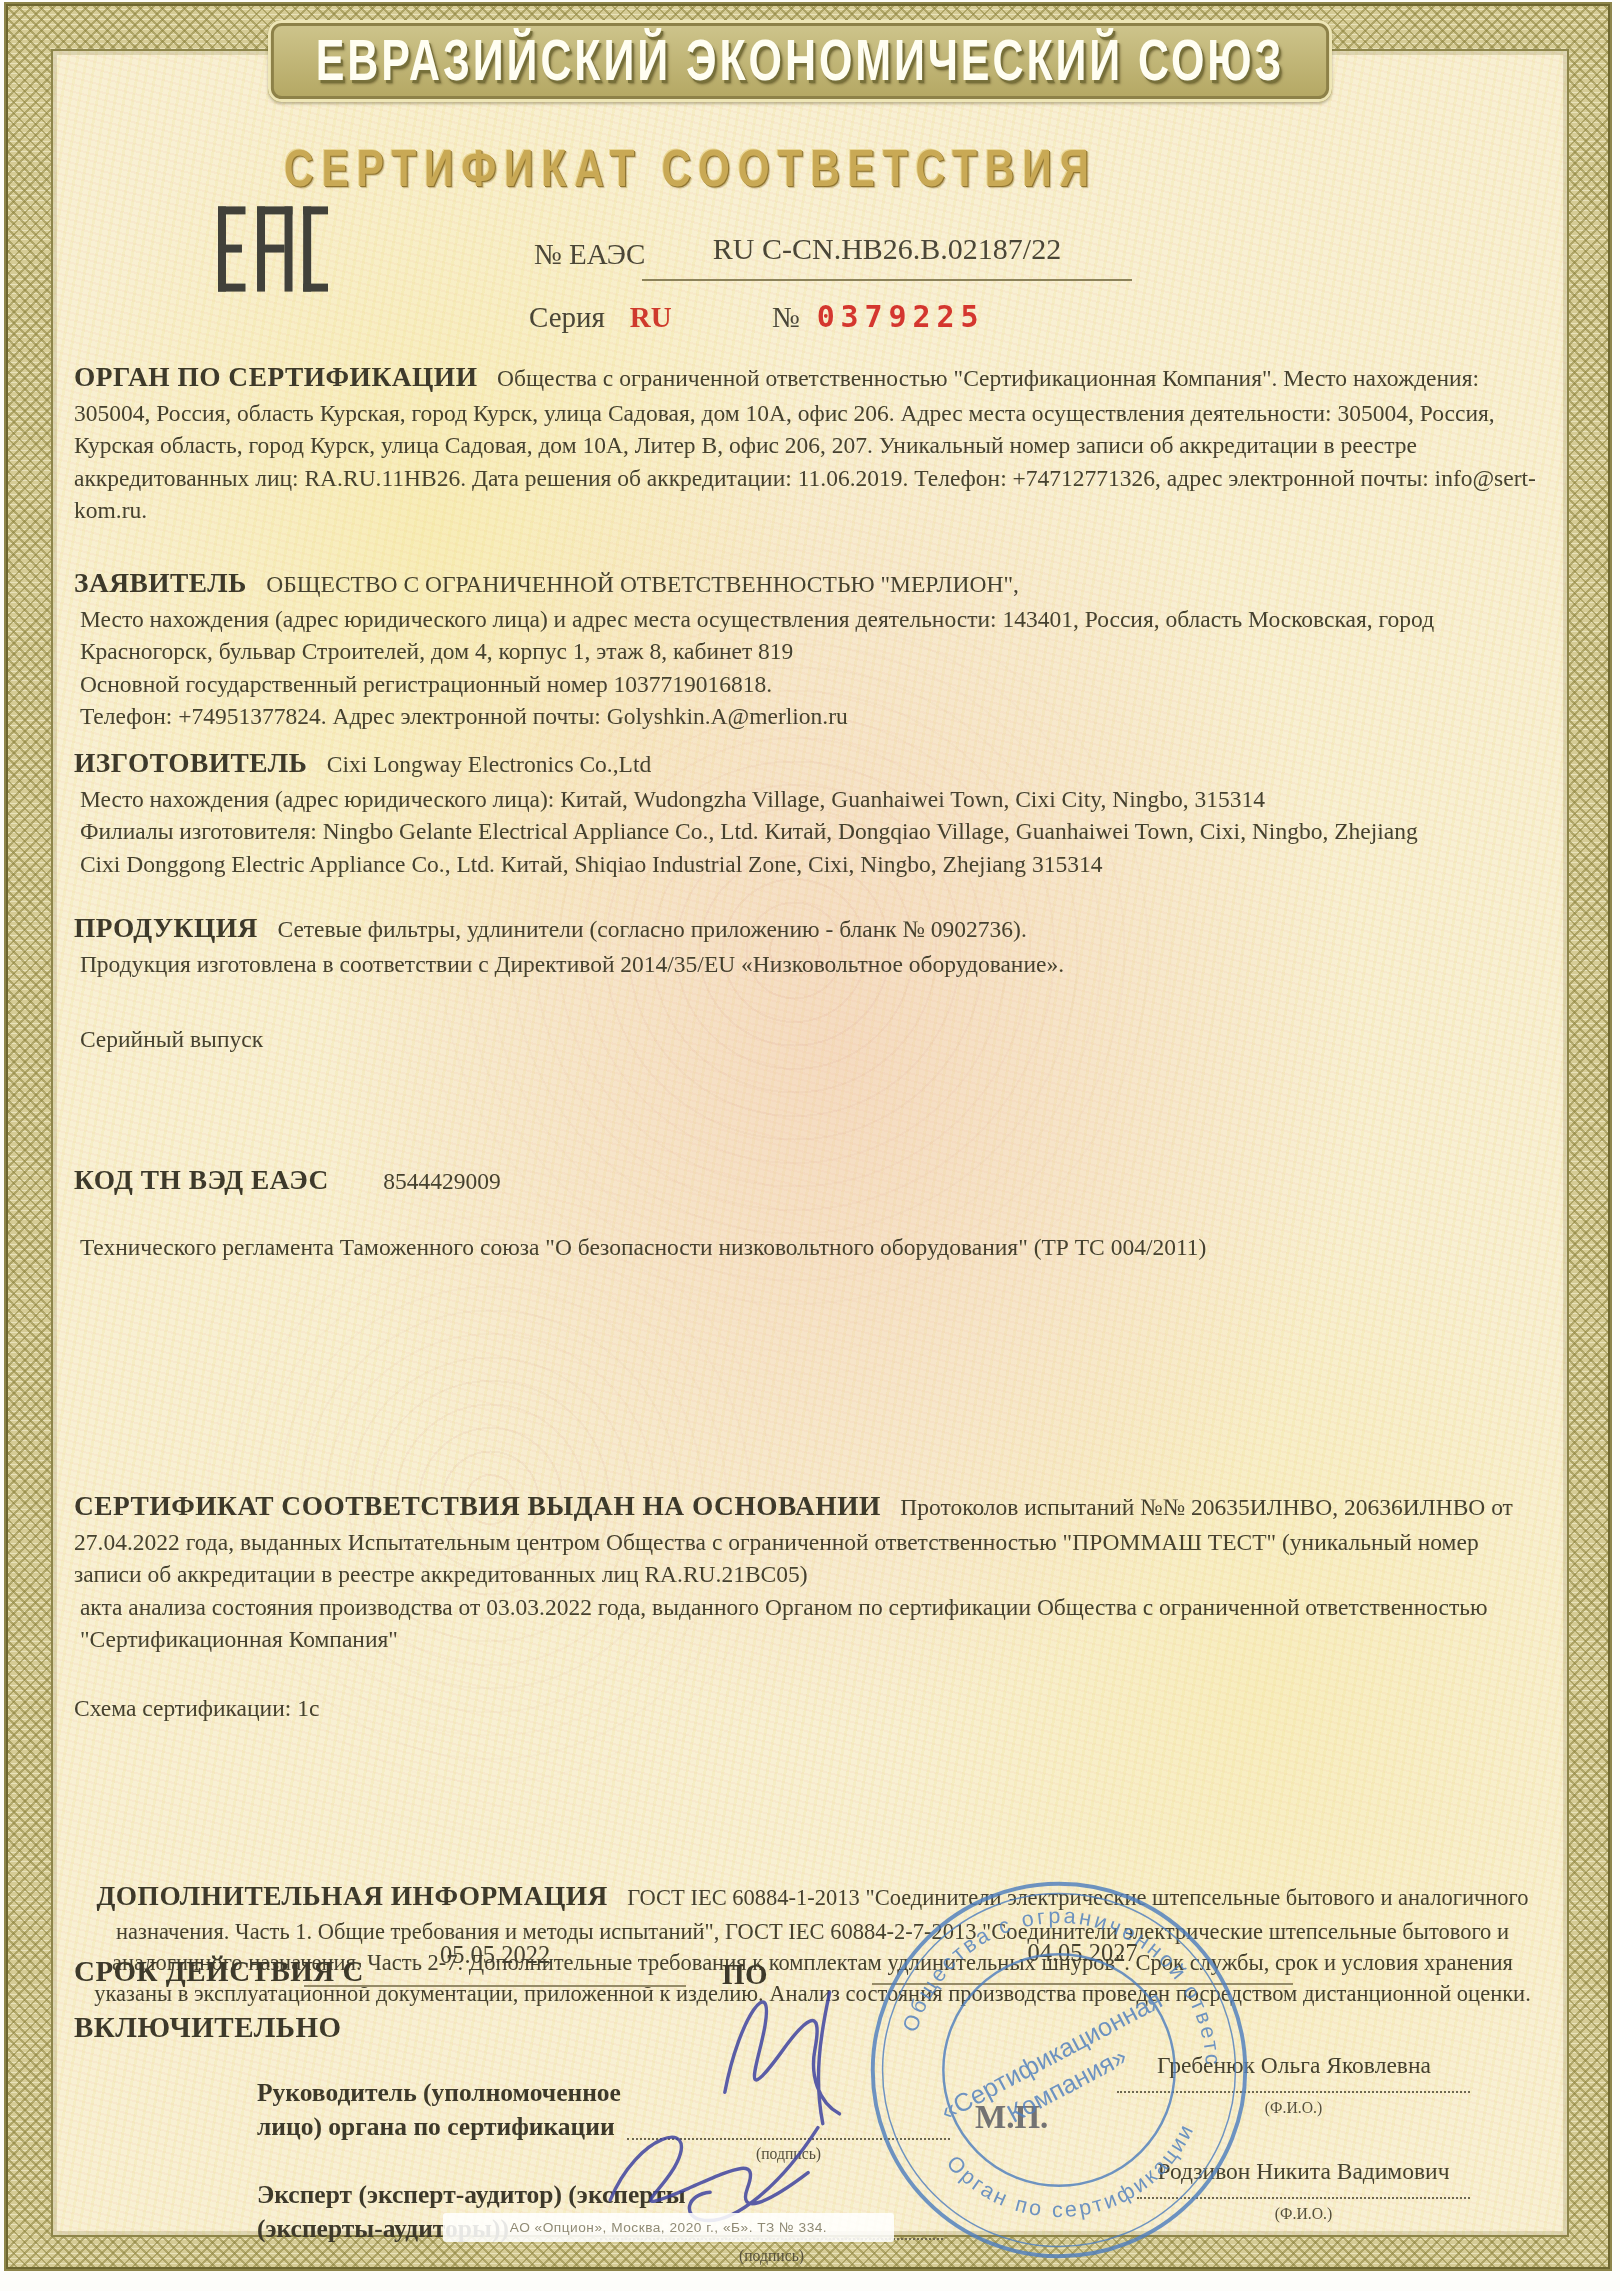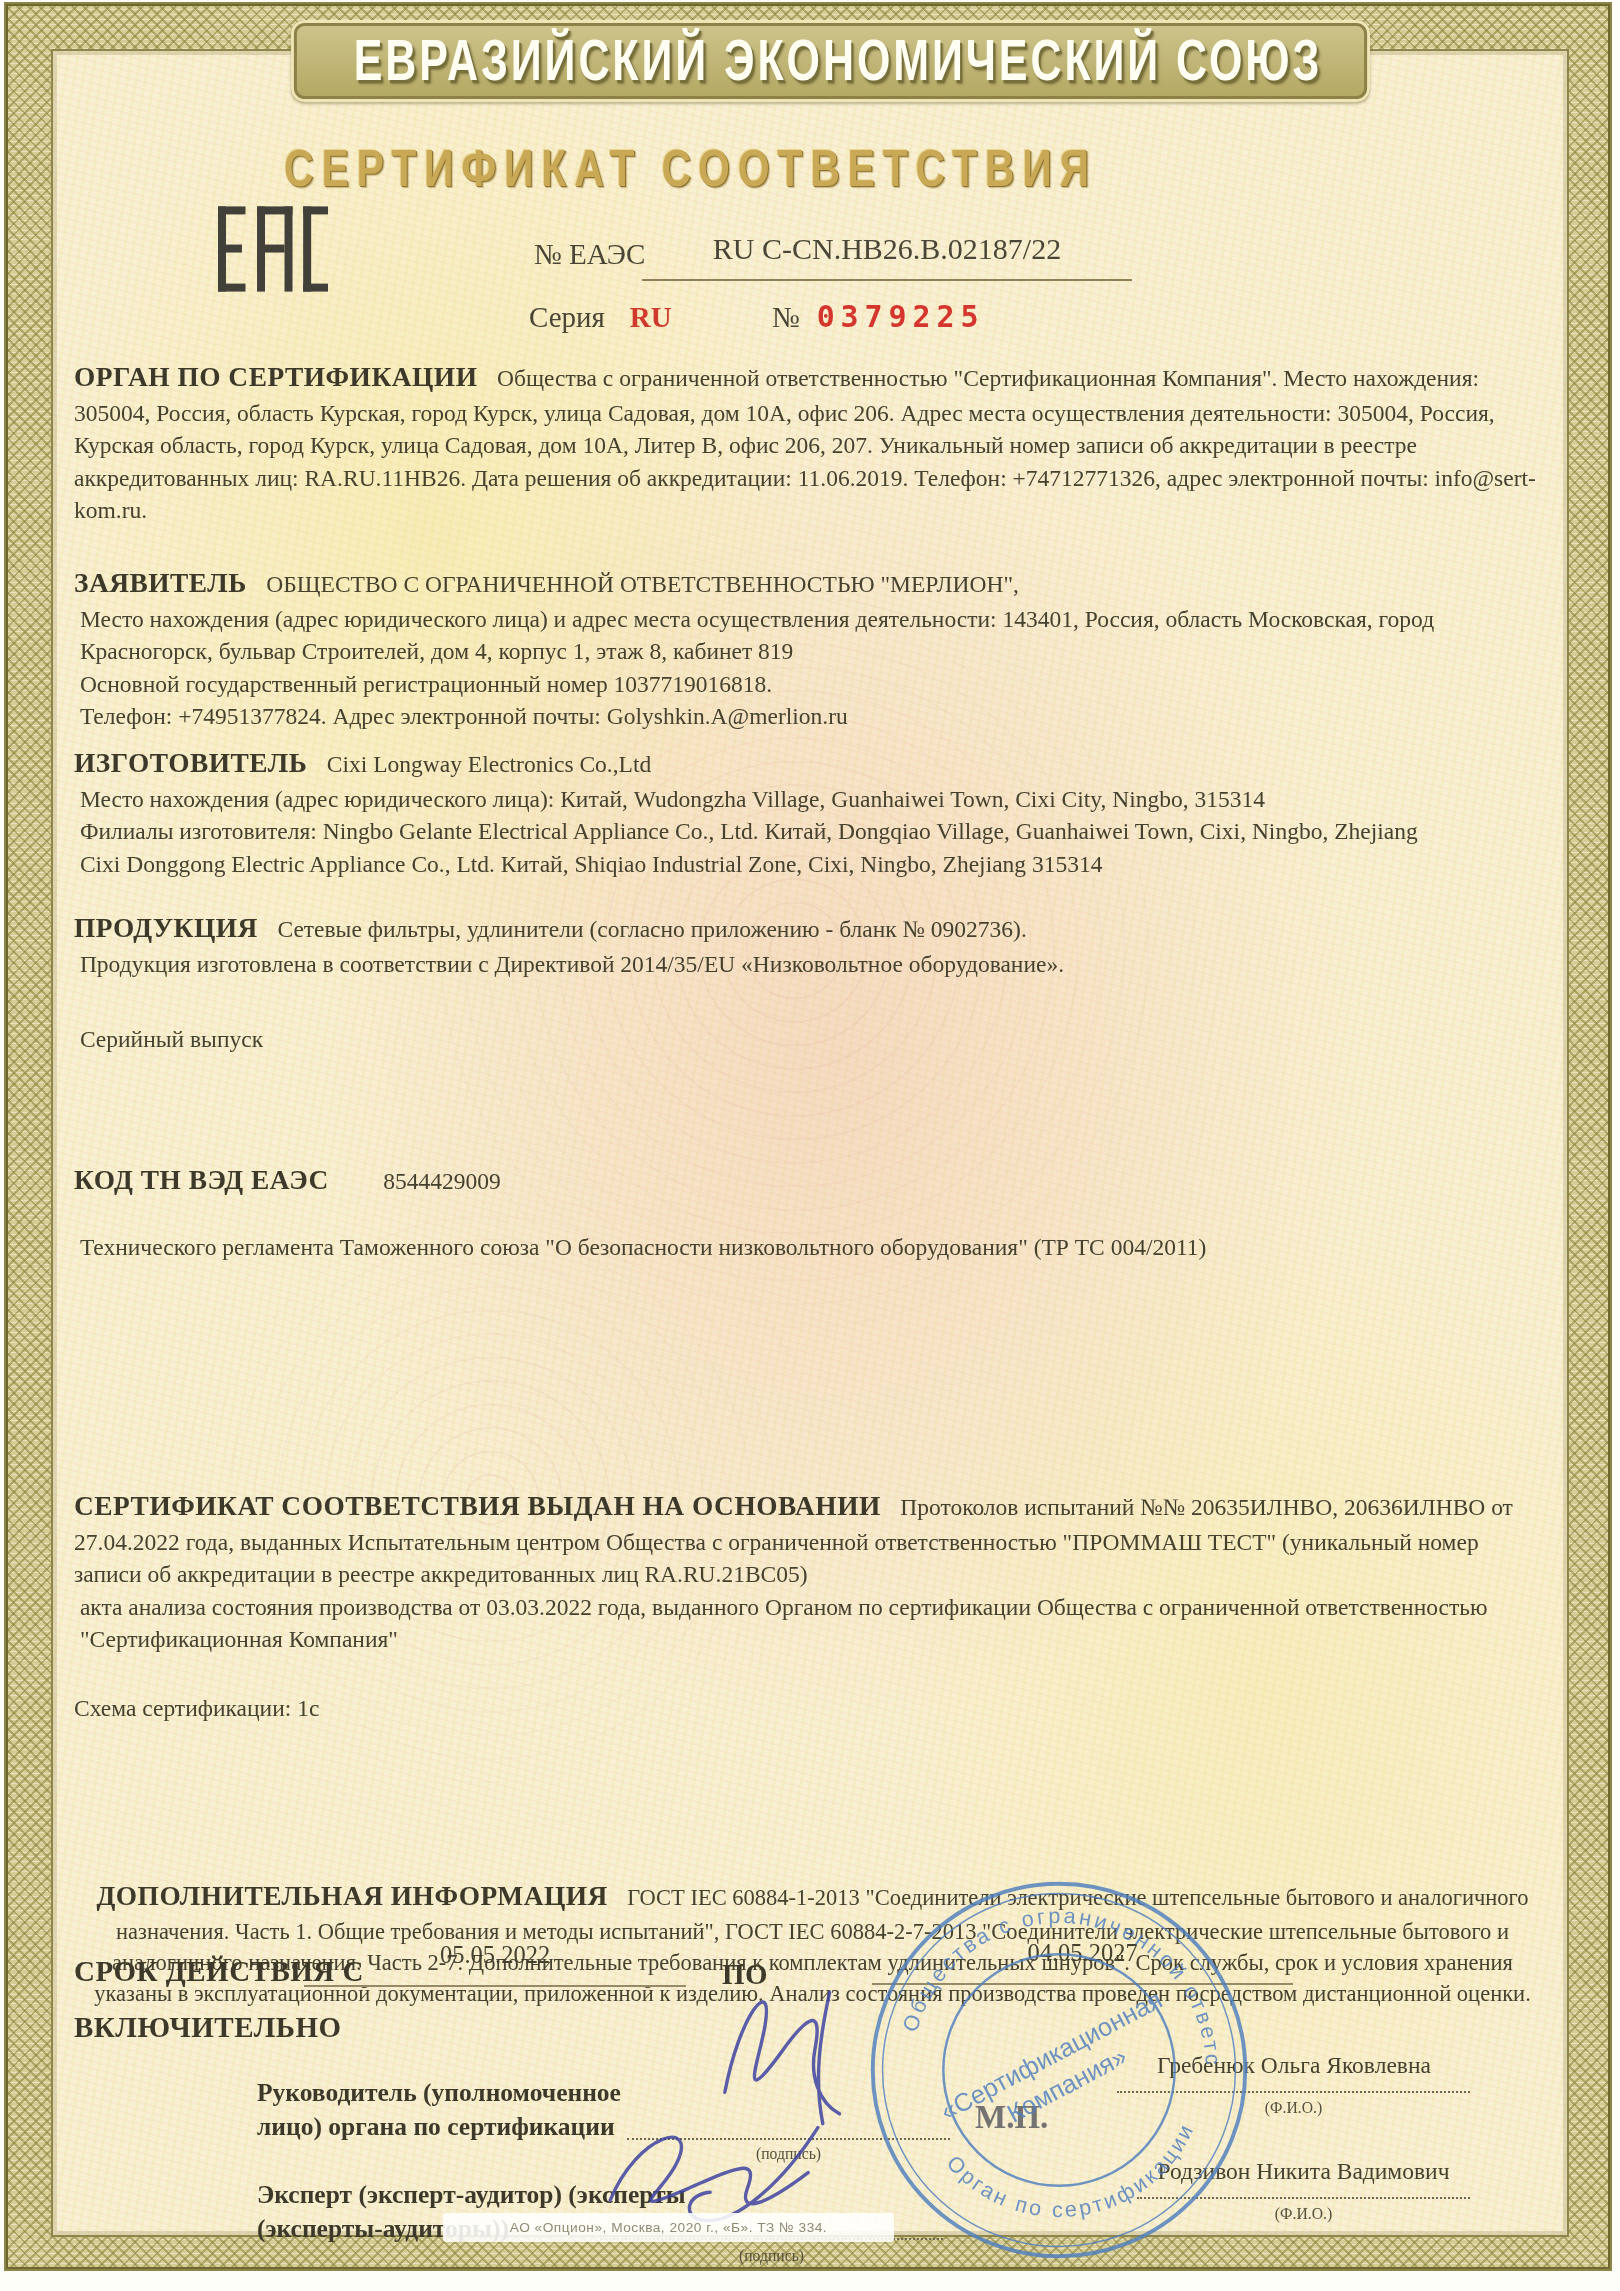--- a/index.html
+++ b/index.html
@@ -20,24 +20,24 @@
       radial-gradient(ellipse 529px 686px at 25% 22%, rgba(246,228,120,.30), transparent 72%),
       radial-gradient(ellipse 529px 686px at 80% 75%, rgba(246,228,130,.25), transparent 72%),
       repeating-linear-gradient(100deg, rgba(232,220,120,.16) 0 2.9px, transparent 2.9px 8.8px),
       repeating-linear-gradient(15deg, rgba(240,160,140,.09) 0 2px, transparent 2px 6.9px);
     box-shadow: inset 0 0 0 2px #8d854a, inset 0 0 0 5.9px rgba(141,133,74,.25);}
   .rings{position:absolute;border-radius:50%;pointer-events:none;
     background:repeating-radial-gradient(circle, rgba(205,135,115,.10) 0 2px, transparent 2px 23.5px);
     -webkit-mask-image:radial-gradient(circle, #000 0%, transparent 70%);
     mask-image:radial-gradient(circle, #000 0%, transparent 70%);}
   
-  .banner{position:absolute;left:291px;top:19.6px;width:1064px;height:82px;border-radius:13.7px;
+  .banner{position:absolute;left:268px;top:19.6px;width:1064px;height:82px;border-radius:13.7px;
     background:linear-gradient(#cfc68e,#b3a661);
     box-shadow:inset 0 0 0 2.9px #eee6b6, inset 0 0 0 5.9px #8d8148, 0 2px 2.9px rgba(80,70,30,.35);
-    display:flex;align-items:center;justify-content:center;padding-left:15px;}
+    display:flex;align-items:center;justify-content:center;}
   .banner span{font-family:"Liberation Sans",sans-serif;font-weight:bold;font-size:43px;
     letter-spacing:2.9px;color:#fffef2;transform:scaleY(1.35);white-space:nowrap;
     text-shadow:2px 2px 0 #77703a, 2.9px 2.9px 2px rgba(80,70,30,.55);}
   .doc-title{position:absolute;left:284px;top:145px;width:784px;text-align:center;
     font-family:"Liberation Sans",sans-serif;font-weight:bold;font-size:41px;letter-spacing:7.8px;
     color:#c9a955;transform:scaleY(1.28);white-space:nowrap;
     text-shadow:1px 1px 0 #8f7430, 2px 2px 1px rgba(143,116,48,.45), -1px -1px 0 #ead796;}
   .numline{position:absolute;top:238px;left:534px;font-size:29px;color:#4a4637;}
   .numvalue{position:absolute;top:232px;left:642px;width:490px;text-align:center;font-size:30px;color:#4a4637;
     border-bottom:2px solid #8b8159;padding-bottom:13px;}

